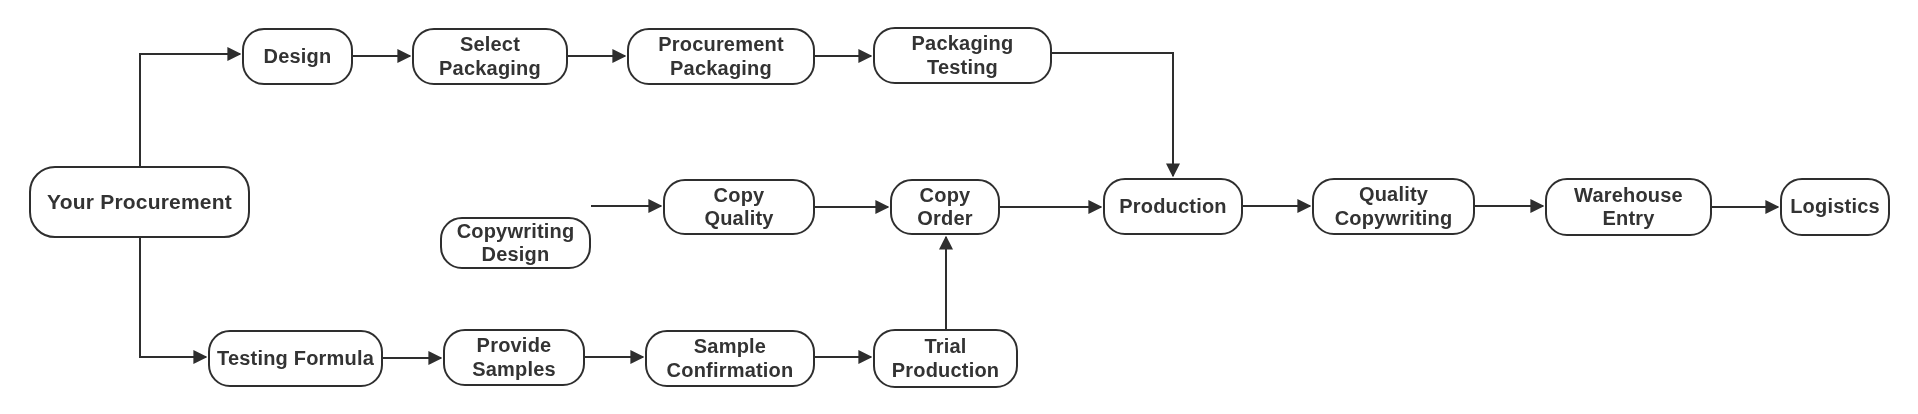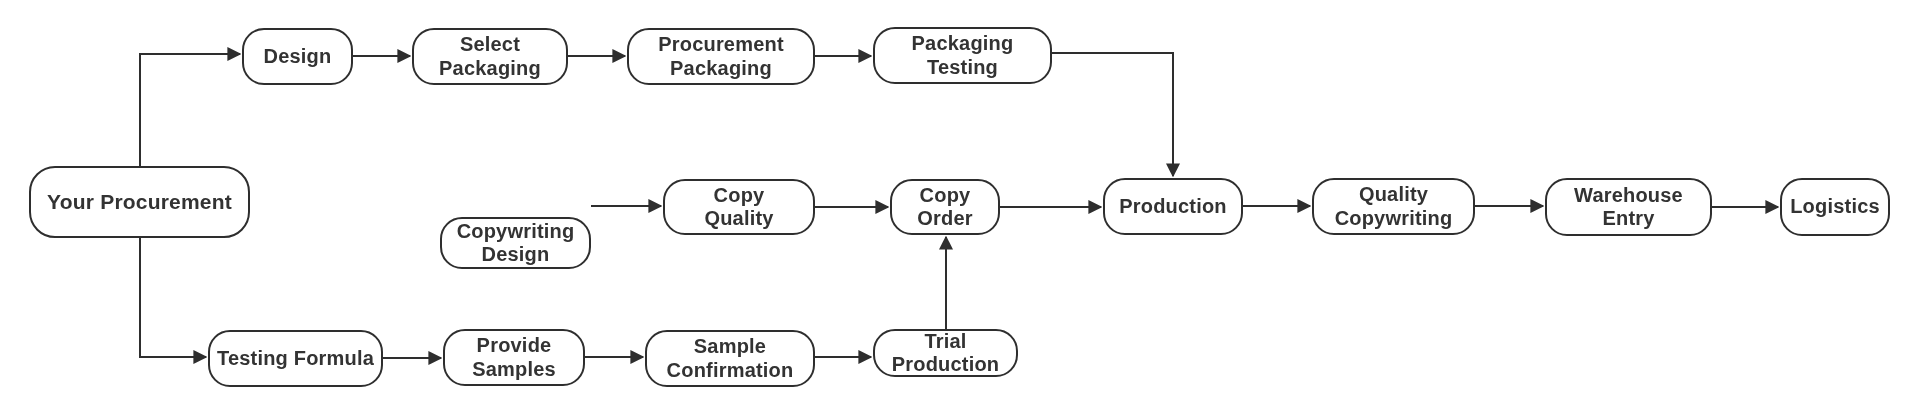--- a/index.html
+++ b/index.html
@@ -108,16 +108,16 @@
   <div class="node" style="left:1780px; top:178px; width:110px; height:58px;">Logistics</div>
 
   <div class="node" style="left:208px; top:330px; width:175px; height:57px;">Testing Formula</div>
 
   <div class="node" style="left:443px; top:329px; width:142px; height:57px;text-align:center;">Provide
 Samples</div>
 
   <div class="node" style="left:645px; top:330px; width:170px; height:57px;">Sample
 Confirmation</div>
 
-  <div class="node" style="left:873px; top:329px; width:145px; height:48px;">Trial
+  <div class="node" style="left:873px; top:329px; width:145px; height:59px;">Trial
 Production</div>
 
 </div>
 
 </body></html>

